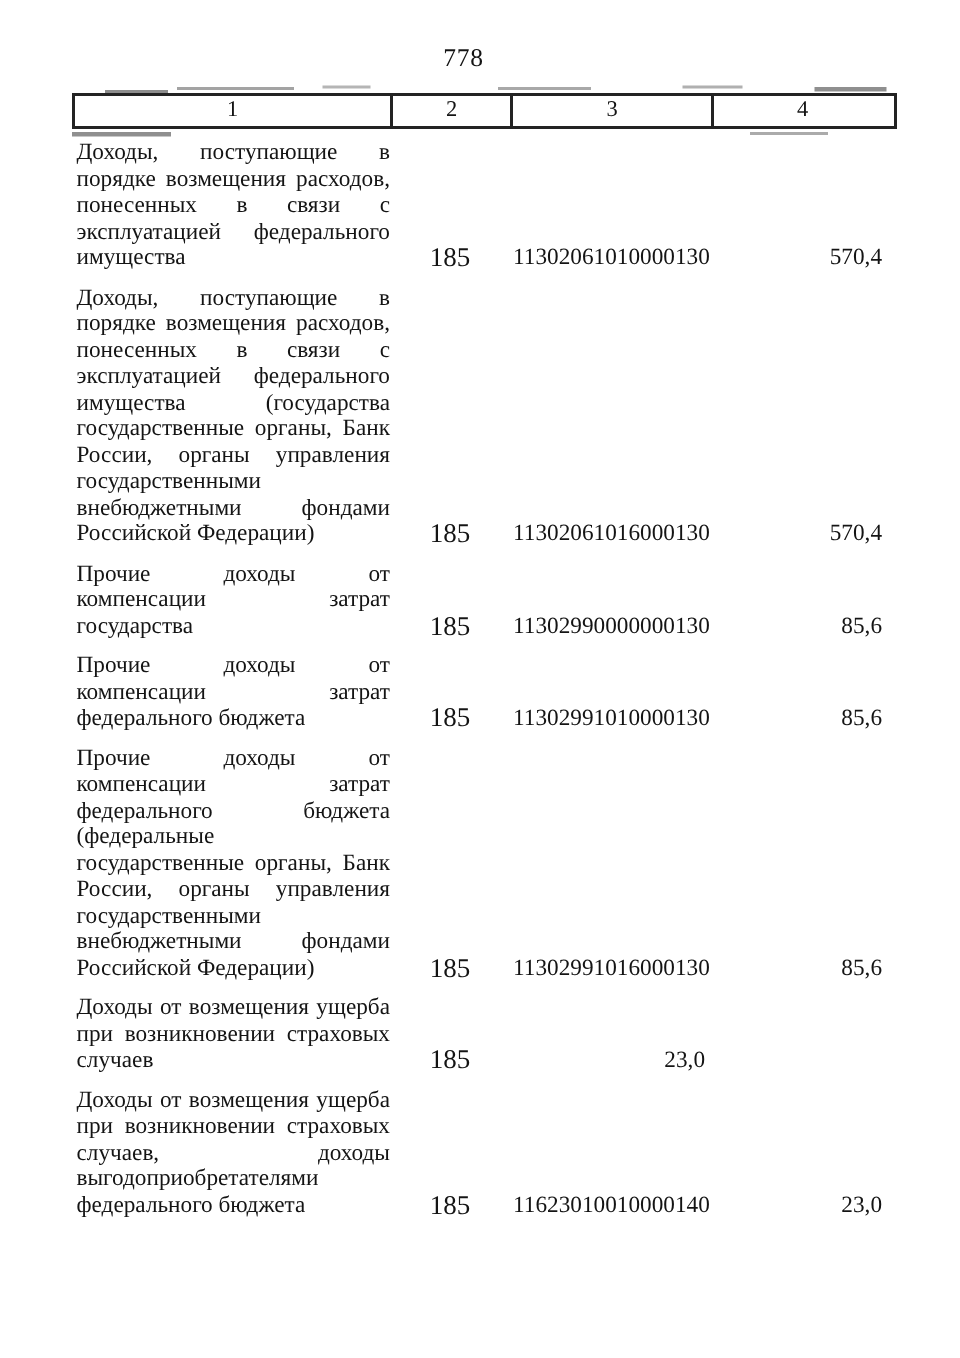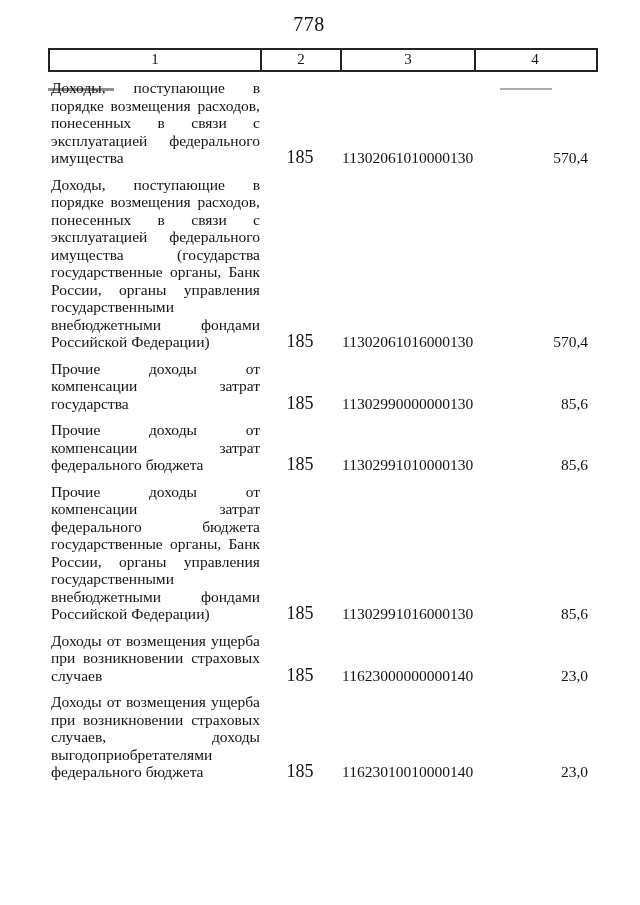--- a/index.html
+++ b/index.html
@@ -6,23 +6,23 @@
   body {
     width:640px; height:905px;
     font-family:"Liberation Serif", serif;
     color:#141414;
     -webkit-font-smoothing:antialiased;
   }
   .page { position:relative; width:640px; height:905px; background:#fff; overflow:hidden; }
   .content { position:absolute; left:48px; top:0; width:550px; }
 
   .pagenum {
-    margin-top:16px;
+    margin-top:30px;
     text-align:center;
-    font-size:20px;
+    font-size:17px;
     line-height:17px;
     transform:translateX(-14px);
     letter-spacing:0.5px;
   }
 
   
   .thead {
     margin-top:15px;
     display:grid;
     grid-template-columns:212px 80px 134px 118px;
@@ -133,39 +133,39 @@
         <div class="c2">185</div>
         <div class="c3">11302991010000130</div>
         <div class="c4">85,6</div>
       </div>
 
       <div class="row">
         <div class="c1">
             <div class="jline">Прочие доходы от</div>
             <div class="jline">компенсации затрат</div>
             <div class="jline">федерального бюджета</div>
+            <div class="jline">(федеральные</div>
             <div class="jline">государственные органы, Банк</div>
             <div class="jline">России, органы управления</div>
             <div class="jline">государственными</div>
             <div class="jline">внебюджетными фондами</div>
             <div class="jline last">Российской Федерации)</div>
           </div>
         <div class="c2">185</div>
         <div class="c3">11302991016000130</div>
         <div class="c4">85,6</div>
       </div>
 
       <div class="row">
         <div class="c1">
             <div class="jline">Доходы от возмещения ущерба</div>
             <div class="jline">при возникновении страховых</div>
             <div class="jline last">случаев</div>
           </div>
         <div class="c2">185</div>
-        <div class="c3">11623000000000140</div>
         <div class="c4">23,0</div>
       </div>
 
       <div class="row">
         <div class="c1">
             <div class="jline">Доходы от возмещения ущерба</div>
             <div class="jline">при возникновении страховых</div>
             <div class="jline">случаев, доходы</div>
             <div class="jline">выгодоприобретателями</div>
             <div class="jline last">федерального бюджета</div>

